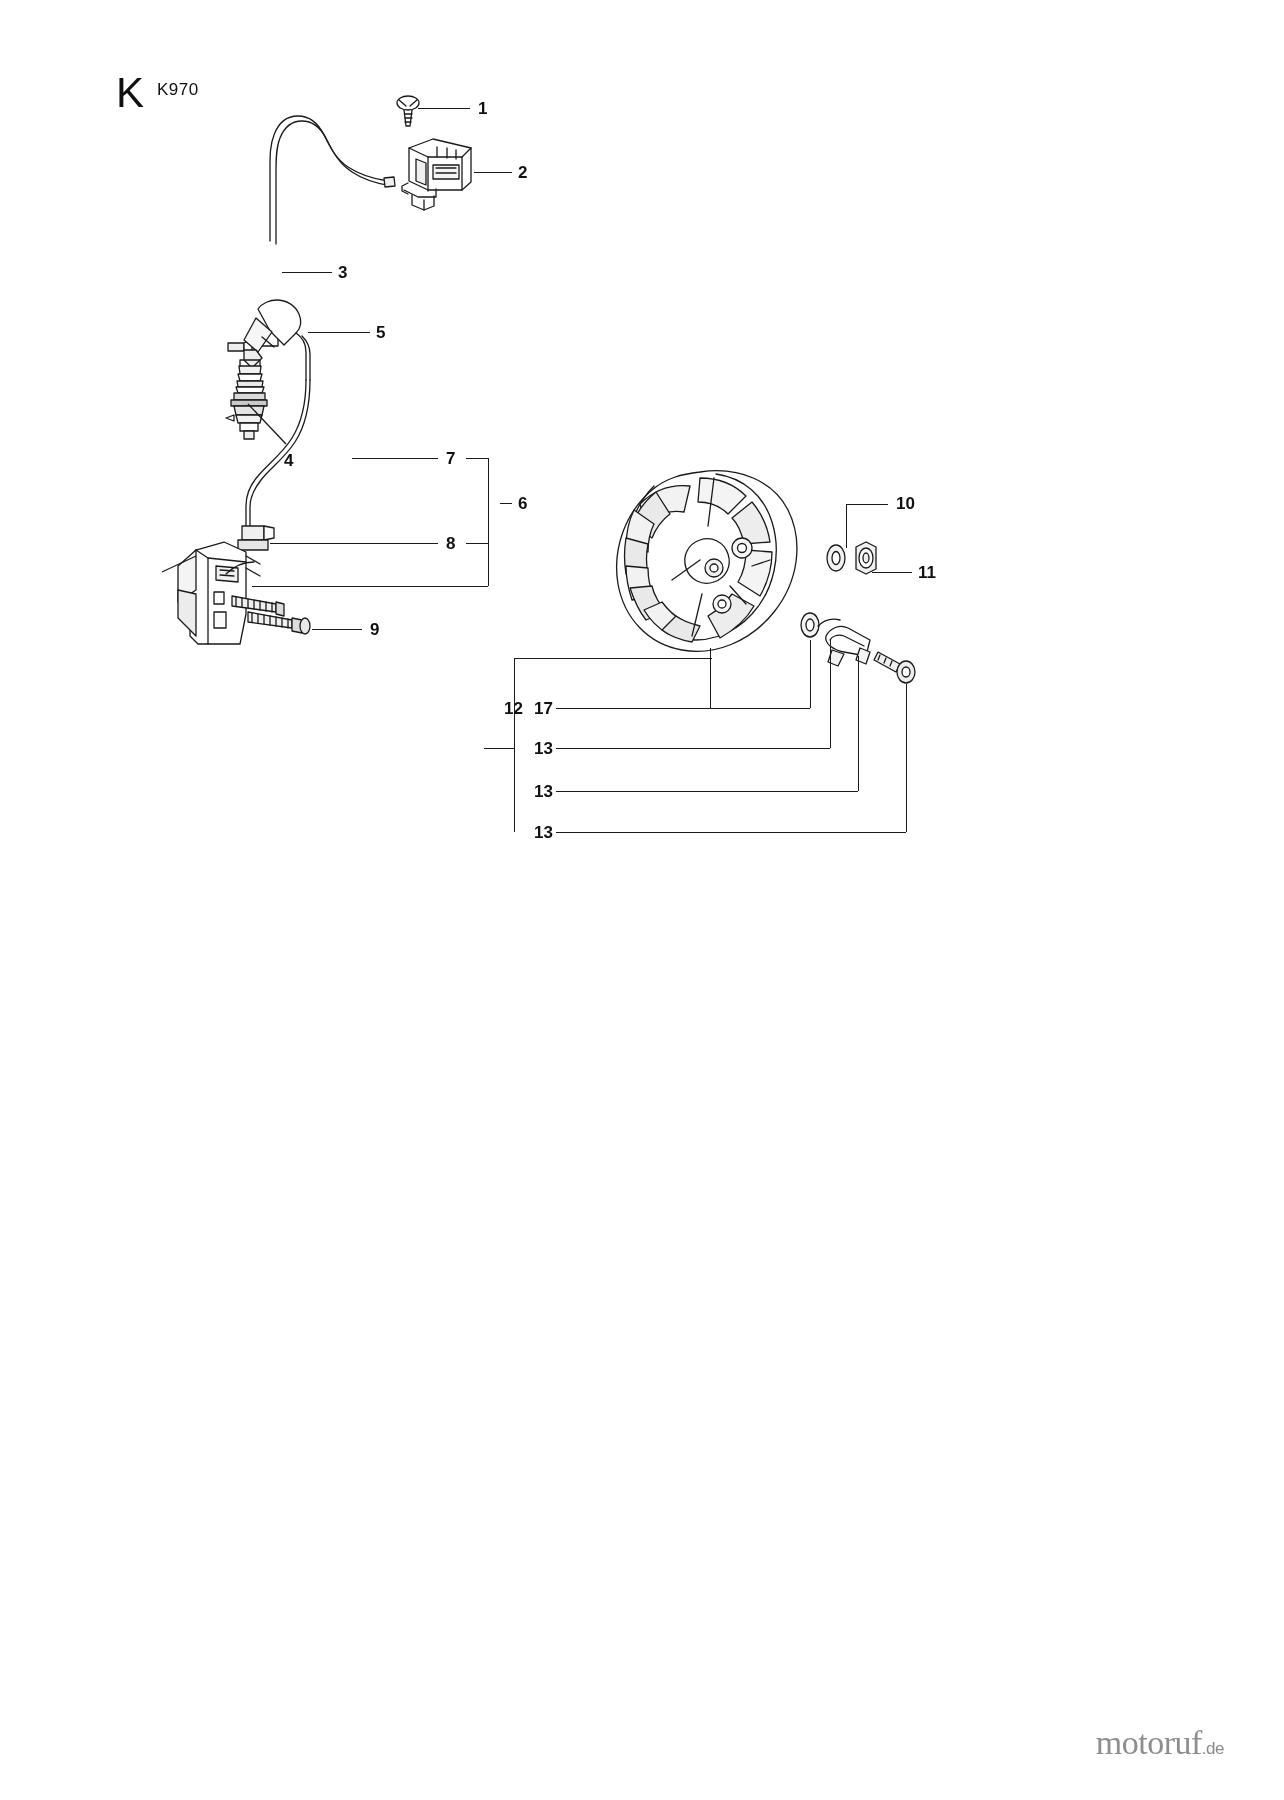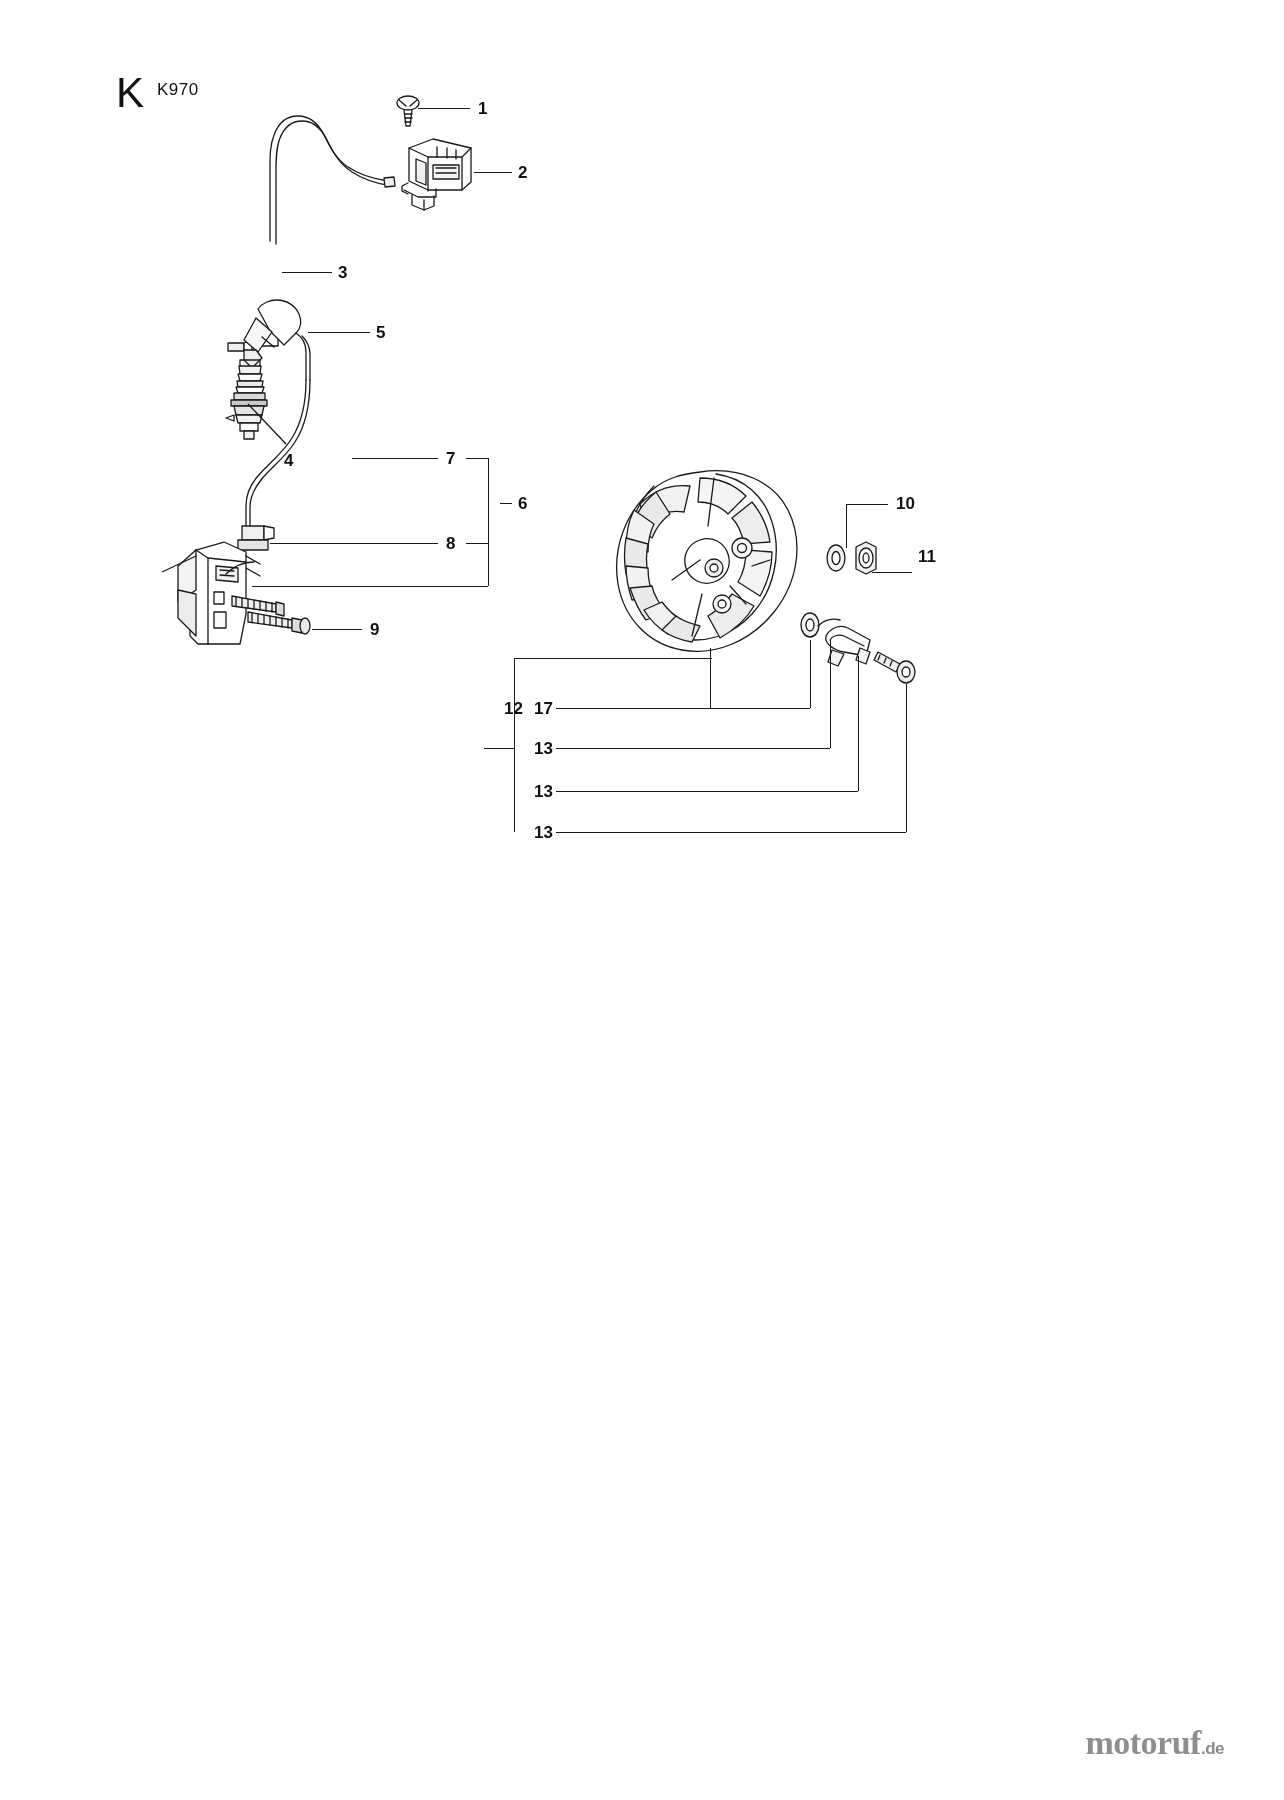--- a/index.html
+++ b/index.html
@@ -36,21 +36,21 @@
   .ln { position:absolute; background:#1a1a1a; }
   .lh { height:1.4px; }
   .lv { width:1.4px; }
 
   
   .art { position:absolute; left:0; top:0; width:1284px; height:1800px; }
 
   
   .logo {
     position:absolute; right:60px; bottom:38px;
-    font-size:34px; font-weight:bold;
+    font-size:34px; font-weight:normal;
     color:#8e8e8e; letter-spacing:-0.5px;
     font-family:"Liberation Serif", serif;
   }
   .logo .de { font-size:17px; color:#8a8a8a; font-family:"Liberation Sans", sans-serif; }
 </style>
 </head>
 <body>
 
 <div class="page">
 
@@ -260,21 +260,21 @@
   <div class="num" style="left:478px; top:100px;">1</div>
   <div class="num" style="left:518px; top:164px;">2</div>
   <div class="num" style="left:338px; top:264px;">3</div>
   <div class="num" style="left:284px; top:452px;">4</div>
   <div class="num" style="left:376px; top:324px;">5</div>
   <div class="num" style="left:518px; top:495px;">6</div>
   <div class="num" style="left:446px; top:450px;">7</div>
   <div class="num" style="left:446px; top:535px;">8</div>
   <div class="num" style="left:370px; top:621px;">9</div>
   <div class="num" style="left:896px; top:495px;">10</div>
-  <div class="num" style="left:918px; top:548px;">11</div>
+  <div class="num" style="left:918px; top:564px;">11</div>
   <div class="num" style="left:456px; top:700px;margin-left:48px;">12</div>
   <div class="num" style="left:534px; top:700px;">17</div>
   <div class="num" style="left:534px; top:740px;">13</div>
   <div class="num" style="left:534px; top:783px;">13</div>
   <div class="num" style="left:534px; top:824px;">13</div>
 
   <div class="logo">
     <span>motoruf</span><span class="de">.de</span>
   </div>
 

